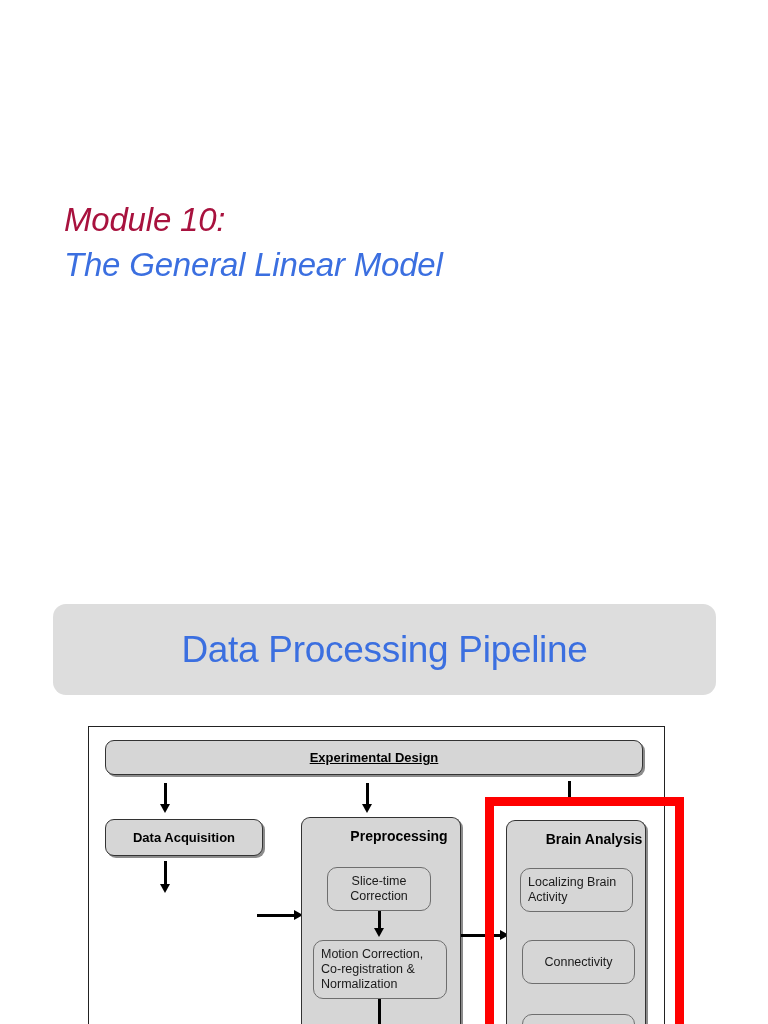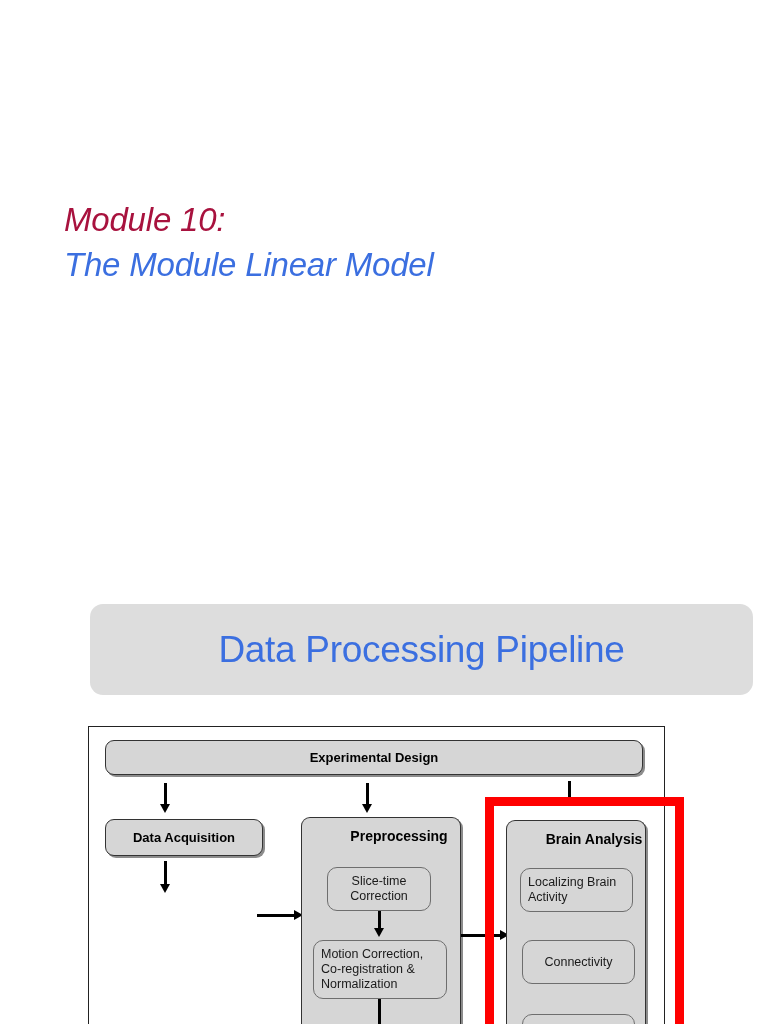--- a/index.html
+++ b/index.html
@@ -46,21 +46,20 @@
     position: absolute;
     left: 53px;
     top: 604px;
     width: 663px;
     height: 91px;
     background: #DDDDDD;
     border-radius: 13px;
     display: flex;
     align-items: center;
     justify-content: center;
-    margin-left: 37px;
   }
   #section-banner-label {
     color: #3B6FE0;
     font-size: 37px;
     font-weight: 400;
     letter-spacing: -0.3px;
     white-space: nowrap;
   }
 
   
@@ -152,30 +151,30 @@
     box-sizing: border-box;
     background: transparent;
     pointer-events: none;
   }
 </style>
 </head>
 <body>
 
 <div id="slide-title-block">
   <div id="title-line-1">Module 10:</div>
-  <div id="title-line-2">The Module Linear Model</div>
+  <div id="title-line-2">The General Linear Model</div>
 </div>
 
 <div id="section-banner">
   <span id="section-banner-label">Data Processing Pipeline</span>
 </div>
 
 <div id="pipeline-figure">
 
-  <div class="node" style="left:16px; top:13px; width:538px; height:35px;">
+  <div class="node" style="left:16px; top:13px; width:538px; height:35px;text-decoration:underline;">
     <span>Experimental Design</span>
   </div>
 
   <div class="vline" style="left:75px; top:56px; height:22px;"></div>
   <div class="arrow-down" style="left:71px; top:77px;"></div>
 
   <div class="vline" style="left:277px; top:56px; height:22px;"></div>
   <div class="arrow-down" style="left:273px; top:77px;"></div>
 
   <div class="vline" style="left:479px; top:54px; height:20px;"></div>

